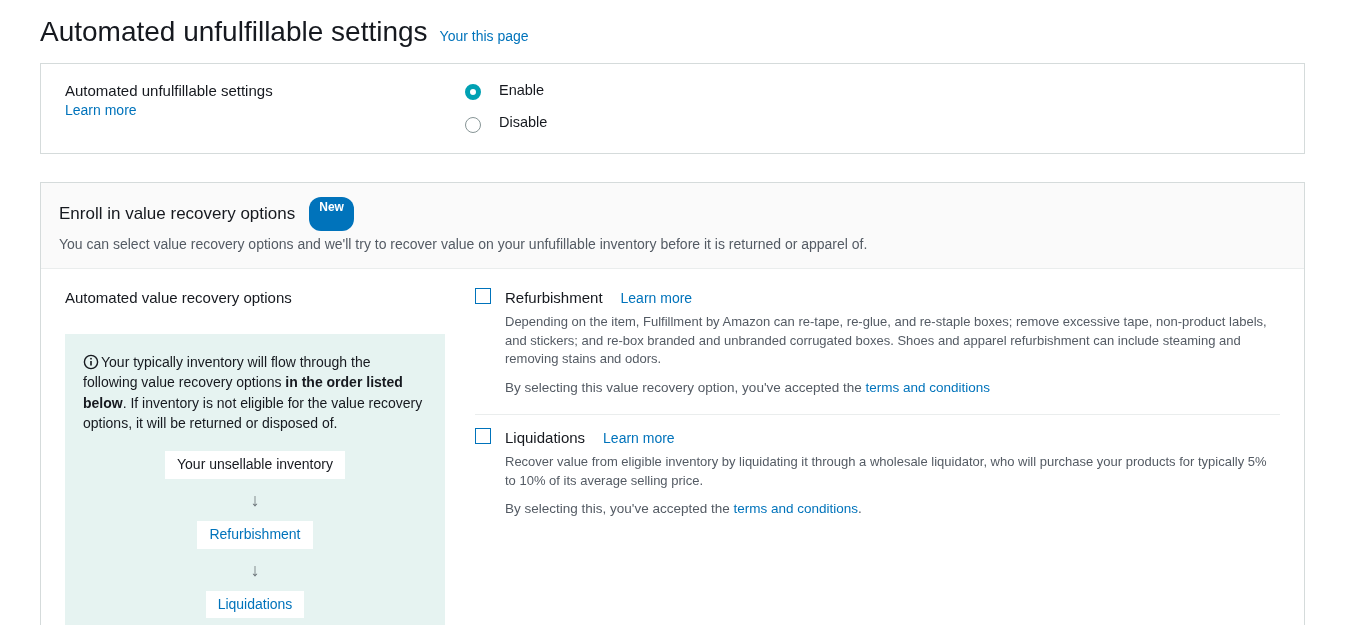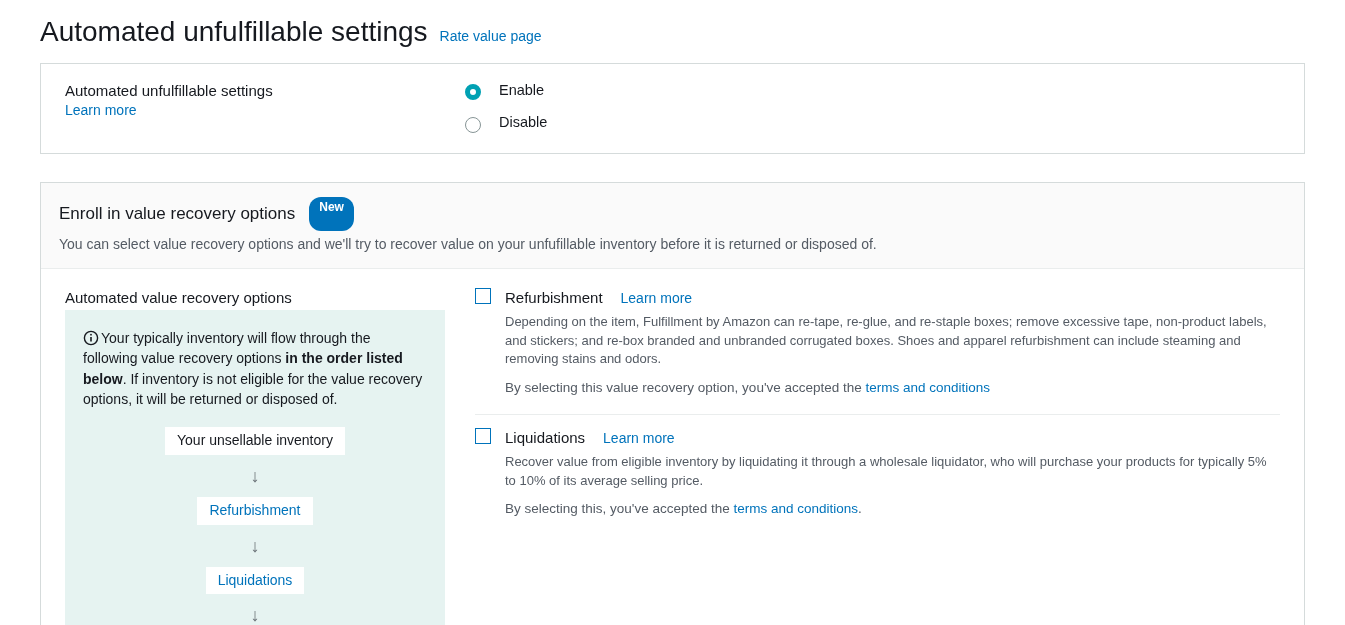--- a/index.html
+++ b/index.html
@@ -118,21 +118,21 @@
     padding: 18px 24px 24px 24px;
     gap: 30px;
   }
   .left-side {
     width: 380px;
     flex: 0 0 380px;
   }
   .section-heading {
     font-size: 15px;
     color: #16191f;
-    margin-bottom: 2px;
+    margin-bottom: 26px;
   }
   .info-box {
     background: #e6f3f1;
     padding: 18px 18px 22px 18px;
   }
   .info-text {
     font-size: 14px;
     line-height: 1.45;
     color: #16191f;
   }
@@ -210,21 +210,21 @@
     color: #545b64;
   }
 </style>
 </head>
 <body>
 
 <div class="page">
 
   <div class="page-title-row">
     <h1>Automated unfulfillable settings</h1>
-    <span class="rate-link">Rate value page</span>
+    <span class="rate-link">Your this page</span>
   </div>
 
   <div class="panel">
     <div class="panel-inner">
       <div class="left-col">
         <div class="settings-label">Automated unfulfillable settings</div>
         <div class="link">Learn more</div>
       </div>
       <div class="radio-group">
         <div class="radio-row">
@@ -238,21 +238,21 @@
       </div>
     </div>
   </div>
 
   <div class="panel2">
     <div class="panel2-header">
       <div class="panel2-title-row">
         <span class="panel2-title">Enroll in value recovery options</span>
         <span class="badge">New</span>
       </div>
-      <div class="panel2-sub">You can select value recovery options and we'll try to recover value on your unfufillable inventory before it is returned or disposed of.</div>
+      <div class="panel2-sub">You can select value recovery options and we'll try to recover value on your unfufillable inventory before it is returned or apparel of.</div>
     </div>
     <div class="panel2-body">
       <div class="left-side">
         <div class="section-heading">Automated value recovery options</div>
         <div class="info-box">
           <div class="info-text">
             <span class="info-icon">
               <svg viewBox="0 0 16 16" width="16" height="16" fill="none" stroke="#16191f" stroke-width="1.4">
                 <circle cx="8" cy="8" r="6.6"></circle>
                 <line x1="8" y1="7" x2="8" y2="11.5" stroke-width="1.6"></line>

